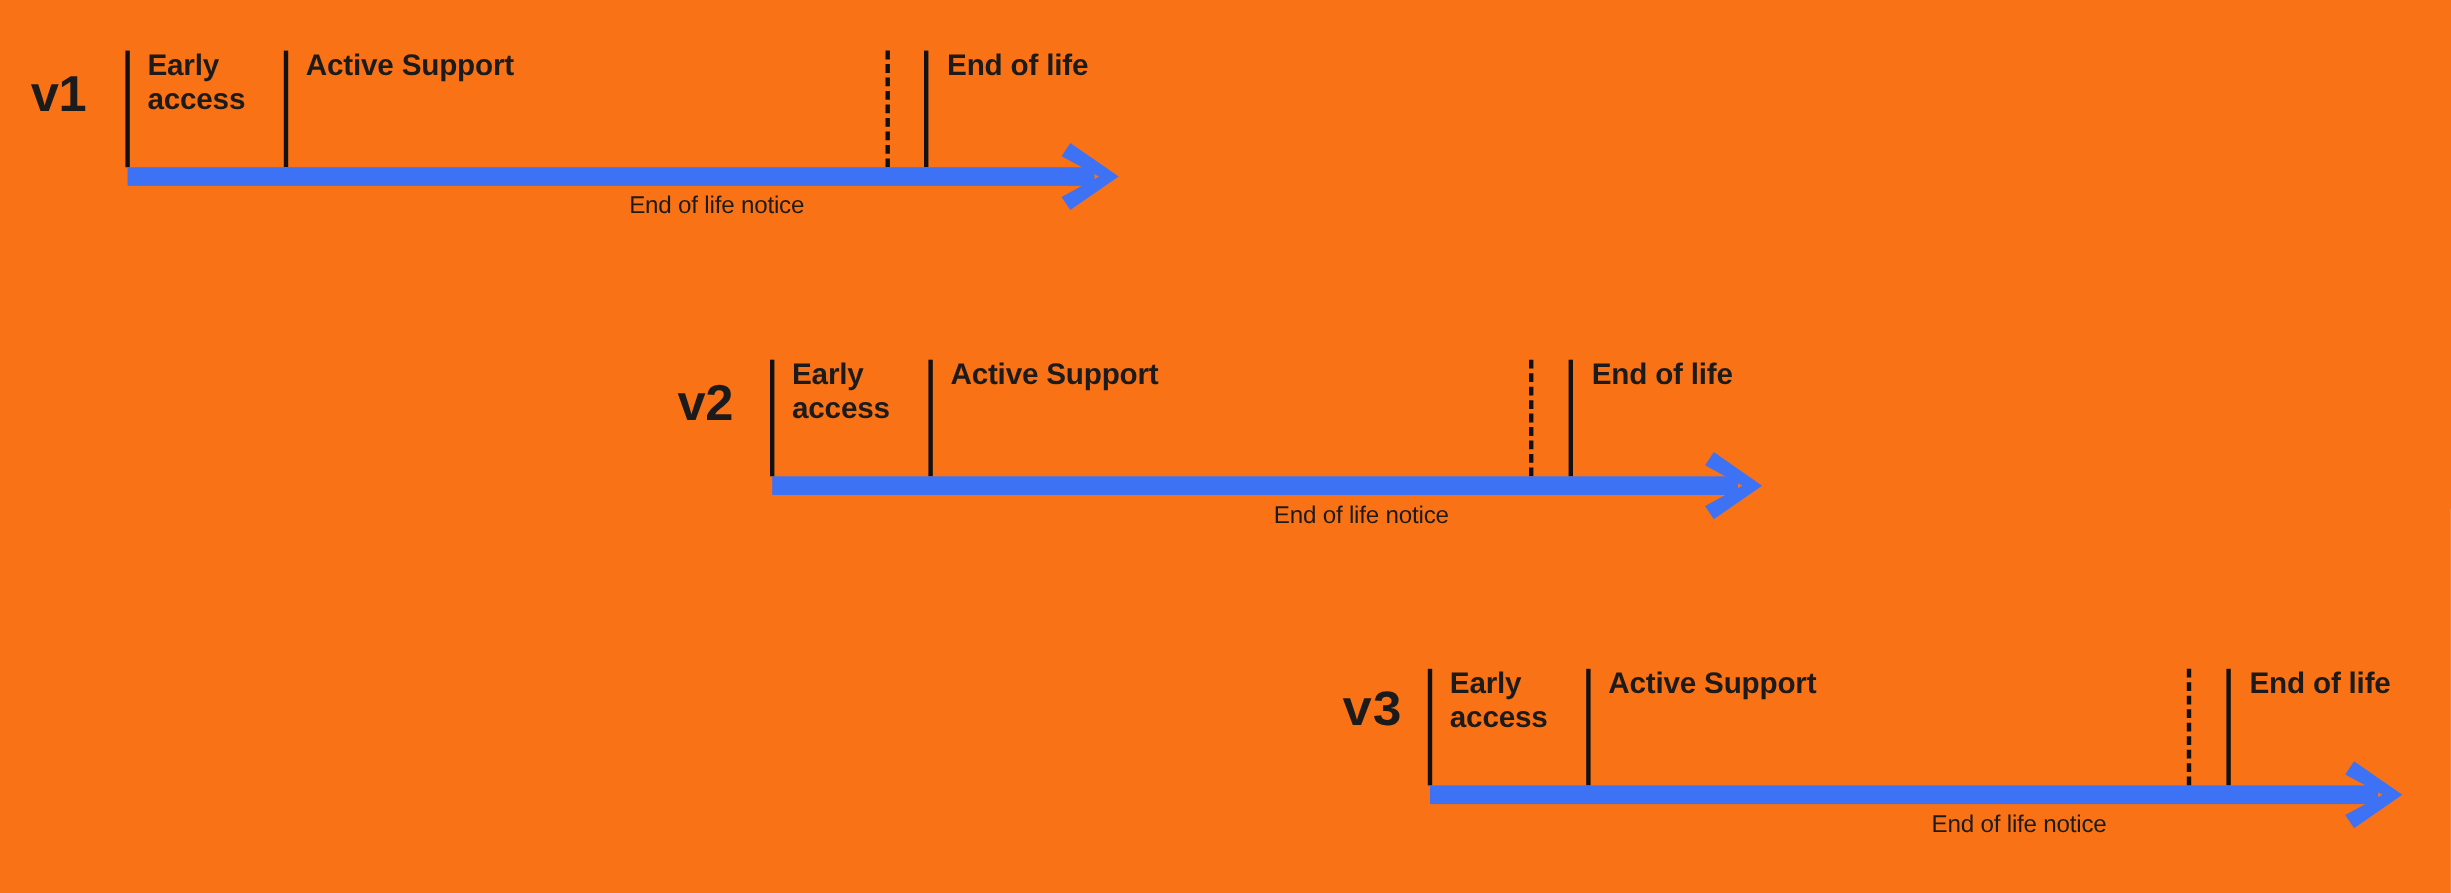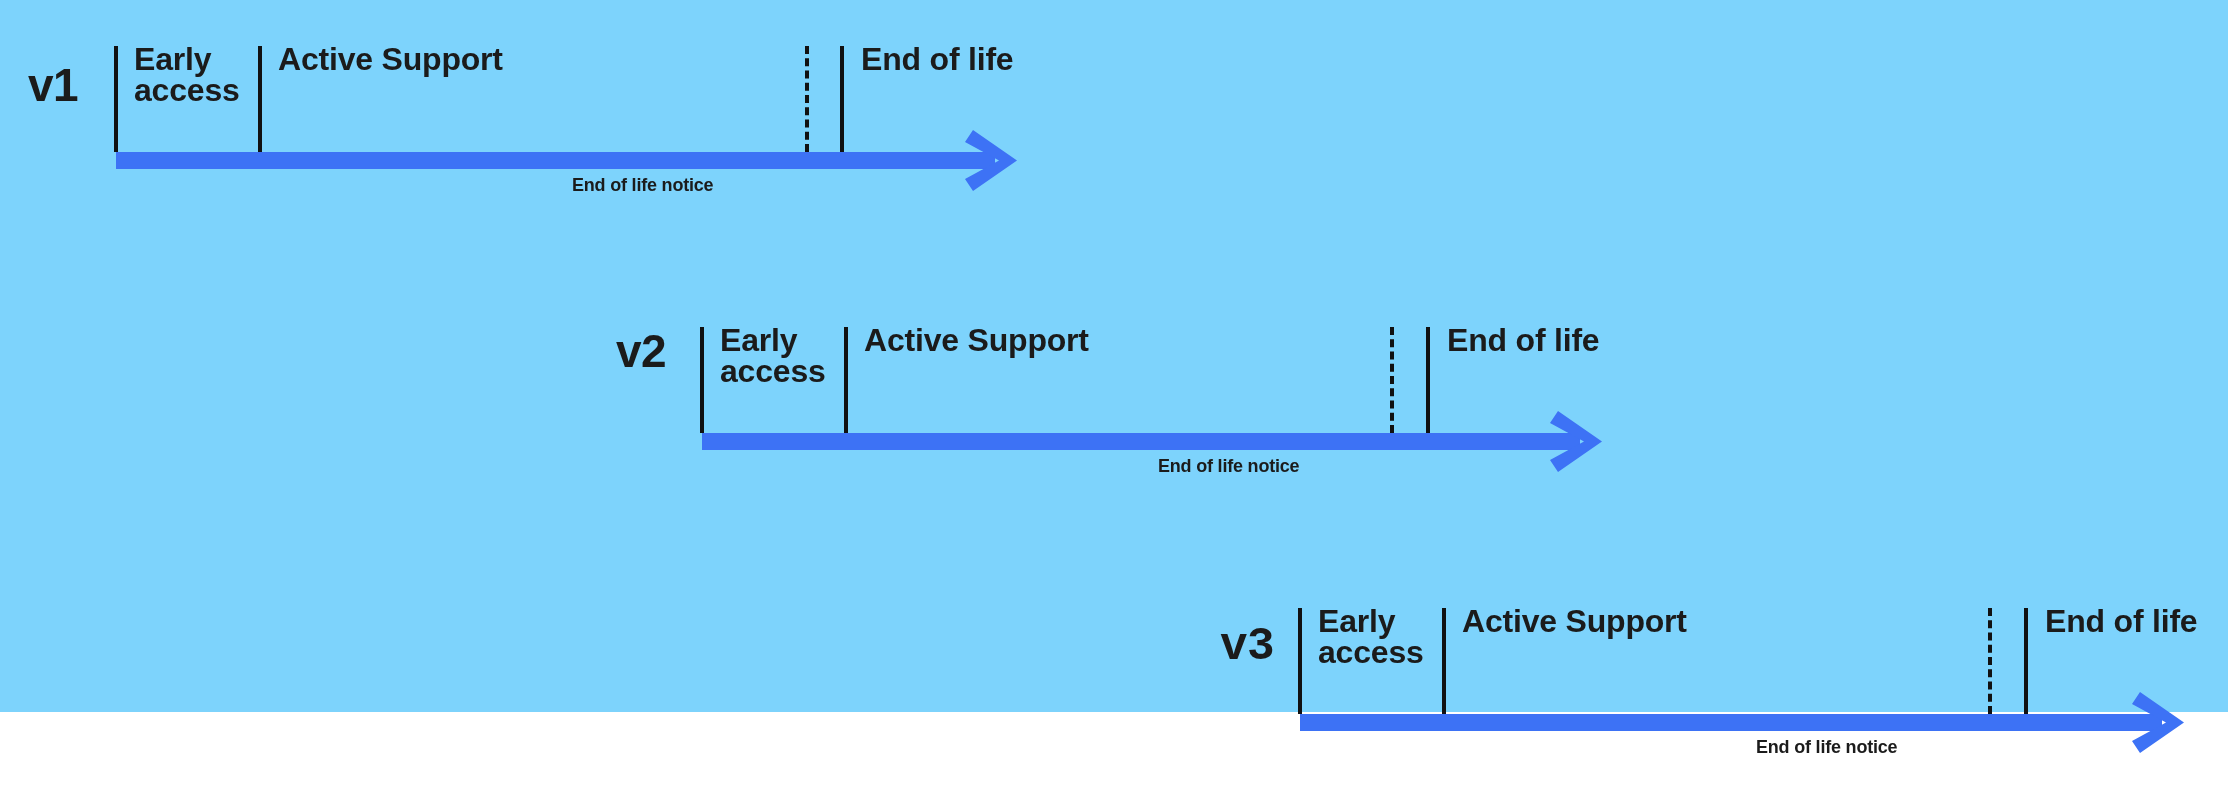--- a/index.html
+++ b/index.html
@@ -6,22 +6,22 @@
   html,body{margin:0;padding:0;}
   body{
     width:2228px;height:812px;
     background:#ffffff;
     font-family:"Liberation Sans","DejaVu Sans",sans-serif;
     -webkit-font-smoothing:antialiased;
     overflow:hidden;
   }
   #diagram{
     position:relative;
-    width:2228px;height:712px;
-    background:#7dd3fc;
+    width:2228px;height:812px;
+    background:#f97316;
   }
   
   .timeline-row{
     position:absolute;
     left:0;top:0;
   }
   
   .version-label{
     position:absolute;
     font-size:46px;
@@ -39,21 +39,21 @@
   }
   
   .tick-dashed{
     position:absolute;
     width:0;
     border-left:4px dashed #111111;
   }
   
   .phase-label{
     position:absolute;
-    font-size:32px;
+    font-size:27px;
     font-weight:700;
     color:#1b1b1b;
     line-height:31px;
     white-space:pre-line;
     letter-spacing:-0.2px;
   }
   .phase-label.nowrap{white-space:nowrap;}
   
   .axis-bar{
     position:absolute;
@@ -62,22 +62,22 @@
   }
   
   .axis-arrowhead{
     position:absolute;
     display:block;
     overflow:visible;
   }
   
   .notice-label{
     position:absolute;
-    font-size:18px;
-    font-weight:700;
+    font-size:22px;
+    font-weight:400;
     color:#1b1b1b;
     letter-spacing:-0.2px;
     white-space:nowrap;
     line-height:1;
   }
 </style>
 </head>
 <body>
 
 <div id="diagram">
@@ -105,21 +105,21 @@
 
     <svg class="axis-arrowhead" style="left:965px;top:126px;" width="60" height="70" viewBox="0 0 60 70">
       <path d="M 8 4 L 52 34.5 L 8 65 L 8 65 L 0 53 L 34 34.5 L 0 16 Z" fill="#3d72f5"></path>
     </svg>
 
     <div class="notice-label" style="left:572px;top:176px;">End of life notice</div>
   </div>
 
   <div class="timeline-row" style="left:0px;top:0px;">
 
-    <div class="version-label" style="left:616px;top:328px;">v2</div>
+    <div class="version-label" style="left:616px;top:343px;">v2</div>
 
     <div class="tick-solid" style="left:700px;top:327px;height:106px;"></div>
 
     <div class="phase-label" style="left:720px;top:325px;">Early
 access</div>
 
     <div class="tick-solid" style="left:844px;top:327px;height:106px;"></div>
 
     <div class="phase-label nowrap" style="left:864px;top:325px;">Active Support</div>
 

